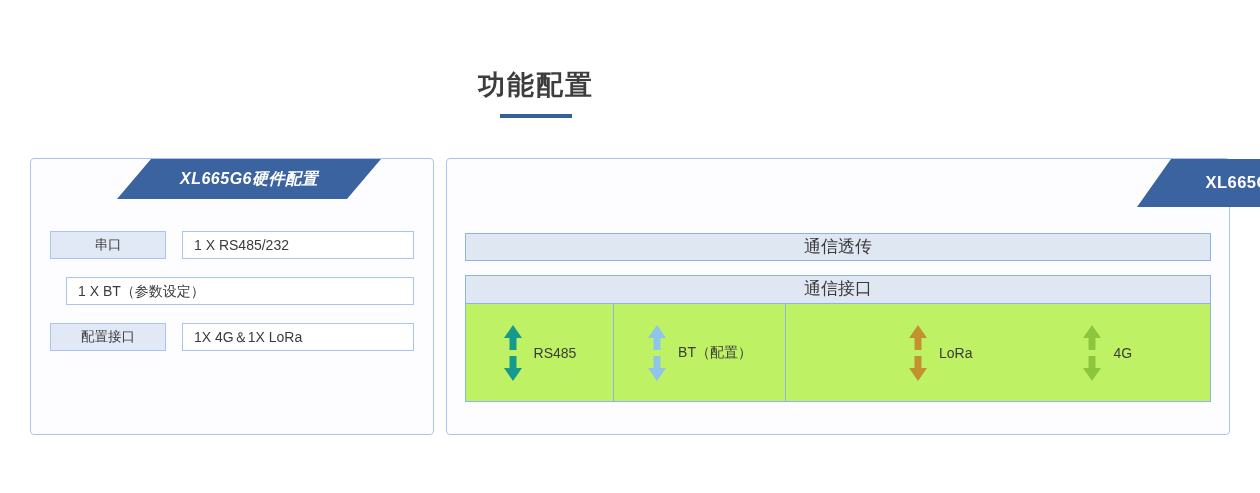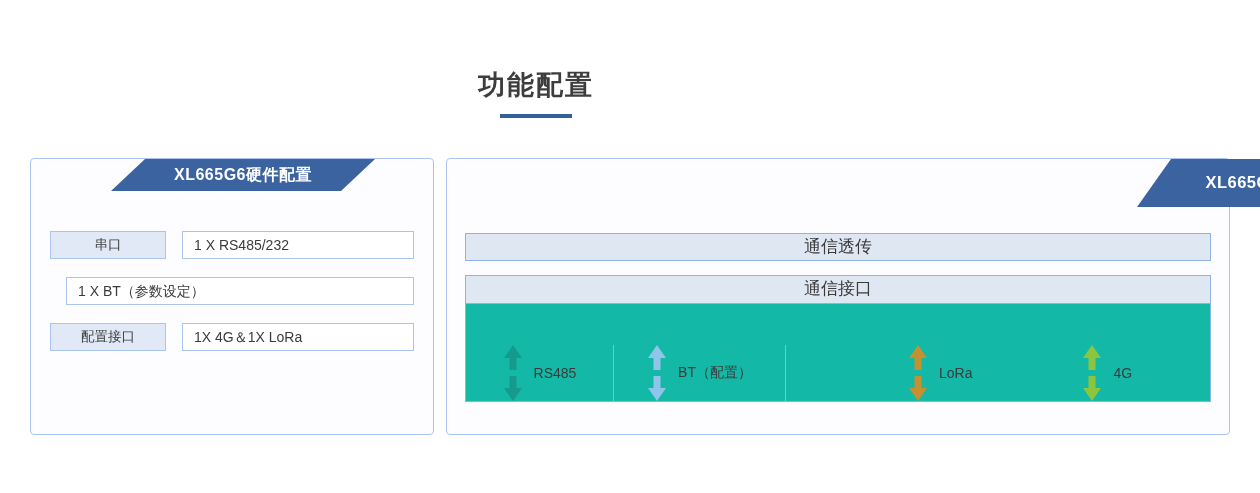--- a/index.html
+++ b/index.html
@@ -57,21 +57,21 @@
     color: #ffffff;
     font-size: 16px;
     font-weight: bold;
     letter-spacing: 0.5px;
     display: flex;
     align-items: center;
     justify-content: center;
     -webkit-clip-path: polygon(34px 0, 100% 0, calc(100% - 34px) 100%, 0 100%);
     clip-path: polygon(34px 0, 100% 0, calc(100% - 34px) 100%, 0 100%);
   }
-  .banner-left  { left: 80px;  width: 264px; height: 32px; }
+  .banner-left  { left: 86px;  width: 264px; height: 40px; font-style: italic; }
   .banner-right { left: 690px; width: 296px; height: 48px; font-size: 16.5px; }
 
   
   .spec-rows {
     position: absolute;
     left: 19px;
     top: 72px;
     width: 364px;
   }
   .spec-row {
@@ -124,22 +124,21 @@
     color: #3b3b3b;
   }
   .bar-transparent { margin-bottom: 14px; }
   .bar-interface   { border-bottom: none; }
 
   .iface-grid {
     display: flex;
     height: 99px;
     box-sizing: border-box;
     border: 1px solid #8fb3e6;
-    background: #14b8a6;
-    align-items: flex-end;
+    background: #bef264;
   }
   .iface-cell {
     display: flex;
     align-items: center;
     justify-content: center;
     box-sizing: border-box;
     border-right: 1px solid #8fb3e6;
   }
   .iface-cell:last-child { border-right: none; }
   .cell-rs485 { width: 148px; }

